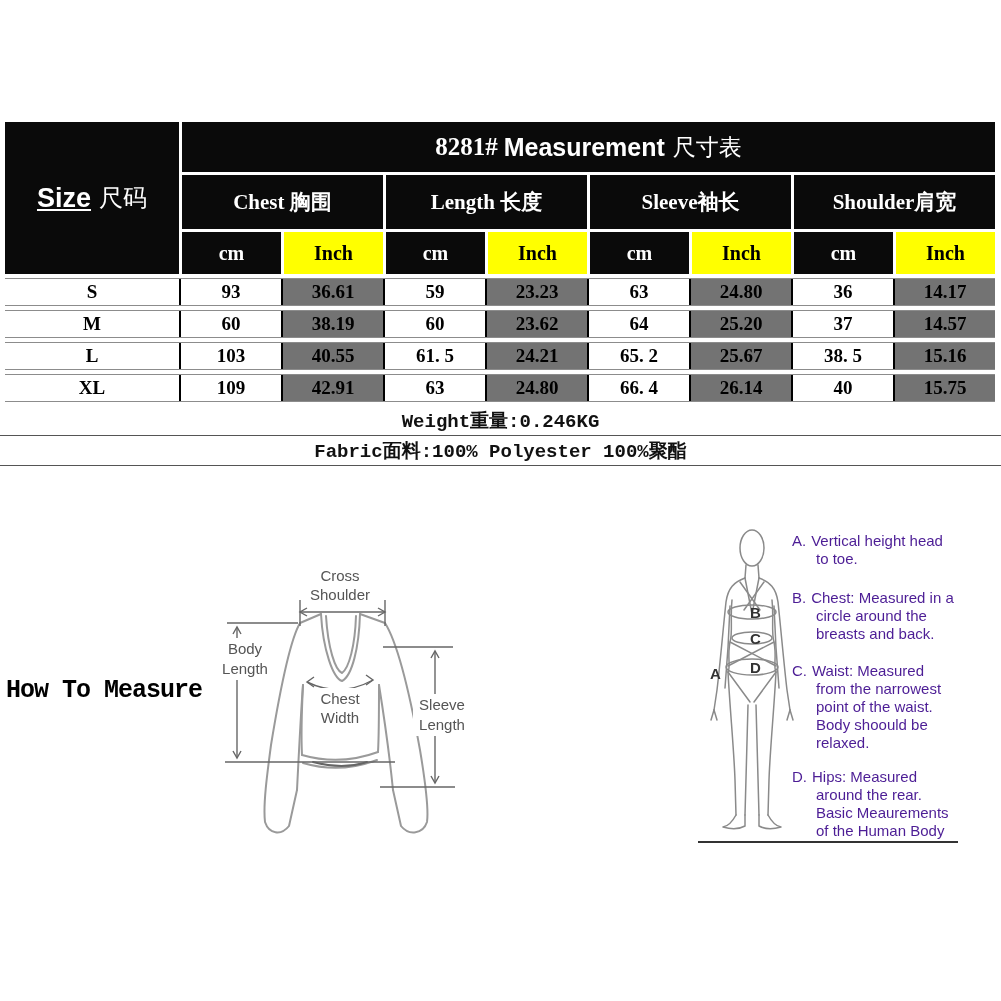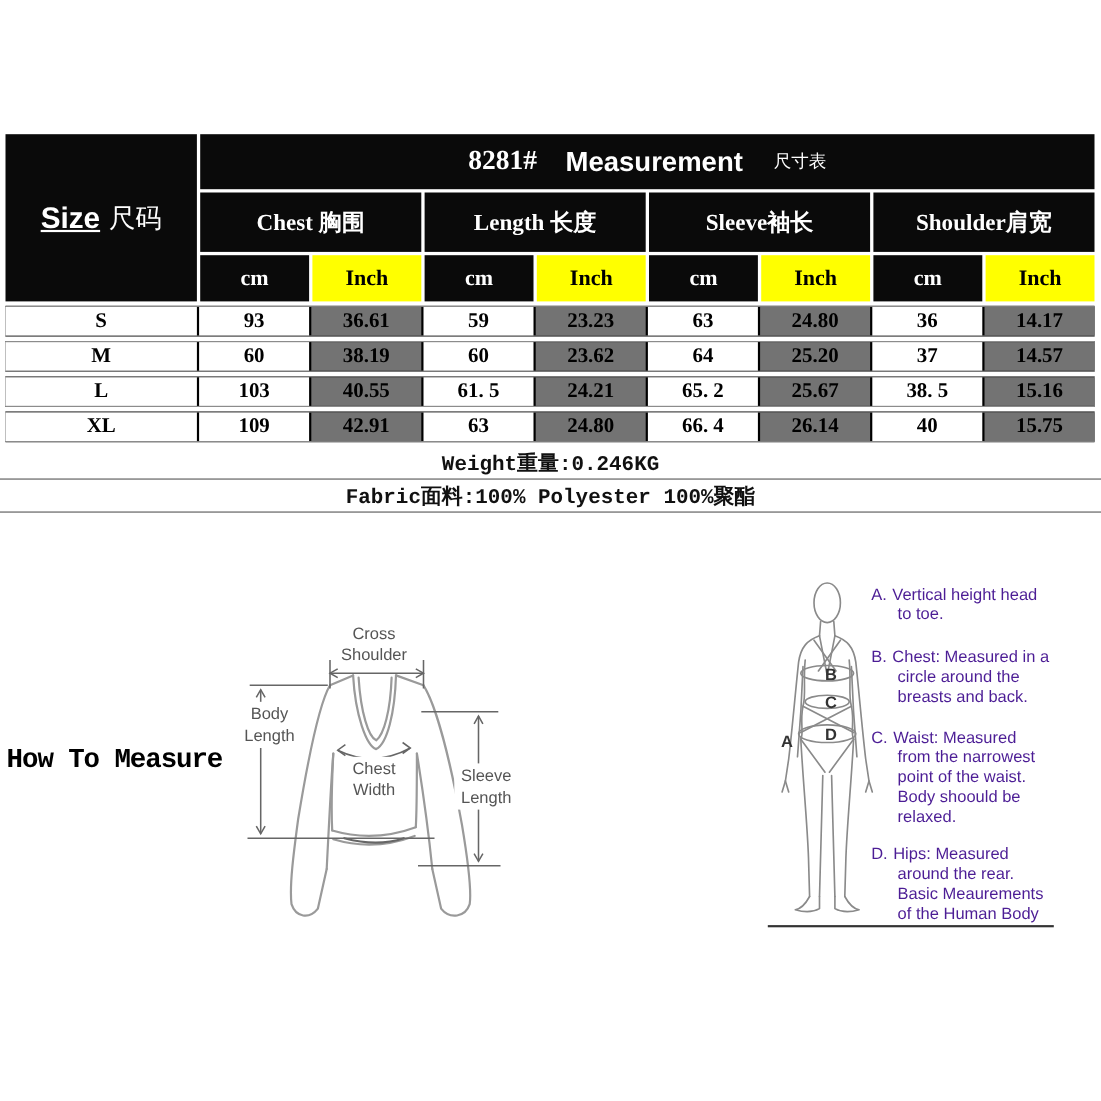--- a/index.html
+++ b/index.html
@@ -4,31 +4,31 @@
 <style>
   * { margin:0; padding:0; box-sizing:border-box; }
   body { width:1001px; height:1001px; background:#fff; font-family:"Liberation Sans", sans-serif; }
   .page { position:relative; width:1001px; height:1001px; background:#fff; overflow:hidden; }
 
   
   .size-table { position:absolute; left:5px; top:122px; width:990px; }
   .header-grid { display:grid; grid-template-columns:174px repeat(8,1fr); grid-template-rows:50px 54px 42px; gap:3px; background:#fff; }
   .hc { background:#0a0a0a; color:#fff; display:flex; align-items:center; justify-content:center; }
   .h-size { grid-column:1; grid-row:1 / span 3; }
-  .h-title { grid-column:2 / span 8; grid-row:1;gap:20px; }
+  .h-title { grid-column:2 / span 8; grid-row:1; }
   .h-group { grid-row:2; }
   .g1 { grid-column:2 / span 2; } .g2 { grid-column:4 / span 2; }
   .g3 { grid-column:6 / span 2; } .g4 { grid-column:8 / span 2; }
   .uc { grid-row:3; display:flex; align-items:center; justify-content:center;
         font-family:"Liberation Serif", serif; font-weight:bold; font-size:20px; }
   .uc.cm { background:#0a0a0a; color:#fff; }
   .uc.in { background:#ffff00; color:#000; }
   .t-num { font-family:"Liberation Serif", serif; font-weight:bold; font-size:25px; margin-right:6px; }
   .t-en  { font-family:"Liberation Sans", sans-serif; font-weight:bold; font-size:25px; margin-right:8px; }
-  .t-cn  { font-family:Liberation Serif, serif; font-size:16px; }
+  .t-cn  { font-family:Liberation Serif, serif; font-size:23px; }
   .s-en  { font-family:"Liberation Sans", sans-serif; font-weight:bold; font-size:27px; margin-right:8px;text-decoration:underline; }
   .s-cn  { font-family:"Liberation Serif", serif; font-size:24px; }
   .h-group span { font-family:"Liberation Serif", serif; font-weight:bold; font-size:21px; }
 
   .drow { display:grid; grid-template-columns:174px repeat(8,1fr); gap:2px; background:#000;
           border-top:1px solid #8c8c8c; border-bottom:1px solid #8c8c8c;
           height:28px; margin-top:4px; }
   .dc { background:#fff; display:flex; align-items:center; justify-content:center;
         font-family:"Liberation Serif", serif; font-weight:bold; font-size:19px; color:#000; }
   .dc.in { background:#737373; }

